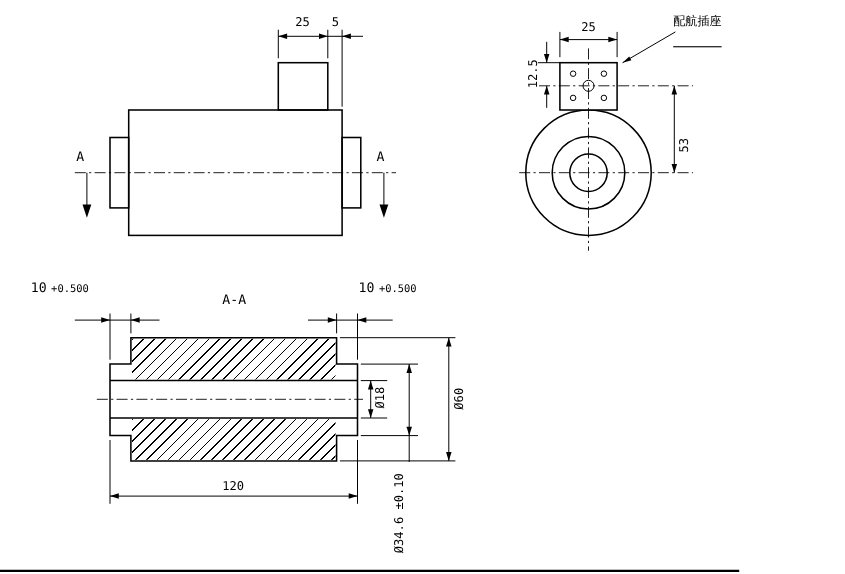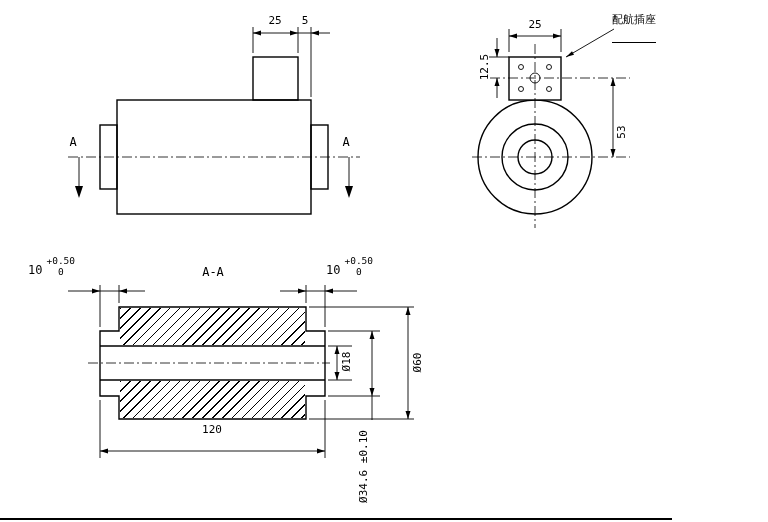--- a/index.html
+++ b/index.html
@@ -7,21 +7,21 @@
          font-family:"DejaVu Sans Mono","Liberation Mono",monospace;color:#000;}
   svg{position:absolute;left:0;top:0;}
   .label{position:absolute;font-size:11px;line-height:12px;white-space:nowrap;text-align:center;}
   .big{font-size:12px;}
   .vert{transform:rotate(-90deg);transform-origin:center center;}
   .callout{position:absolute;font-size:11px;line-height:13px;border-bottom:1px solid #000;
            padding-bottom:16px;font-family:"DejaVu Sans","Liberation Sans",sans-serif;}
   .hatch{position:absolute;background:repeating-linear-gradient(135deg,#000 0px,#000 1px,transparent 1px,transparent 7px);}
   .tol{position:absolute;display:flex;align-items:flex-end;gap:4px;justify-content:space-between;}
   .tol .nom{font-size:12px;line-height:13px;}
-  .tol .stack{display:flex;flex-direction:column;align-items:center;font-size:9.5px;line-height:11px;}
+  .tol .stack{display:flex;align-items:center;font-size:9.5px;line-height:11px;}
   
   .ol{fill:none;stroke:#000;stroke-width:1.4;}
   .olw{fill:#fff;stroke:#000;stroke-width:1.4;}
   .th{fill:none;stroke:#000;stroke-width:0.9;}
   .cl{fill:none;stroke:#000;stroke-width:0.8;stroke-dasharray:10 3 2 3;}
   .ah{fill:#000;stroke:none;}
   .frame{stroke:#000;stroke-width:2;}
 </style>
 </head>
 <body>
@@ -160,18 +160,18 @@
   </div>
 
   <div class="tol" style="left:326px;top:255px;">
     <span class="nom">10</span>
     <span class="stack">
       <span>+0.50</span>
       <span>0</span>
     </span>
   </div>
 
-  <div class="label" style="left:192px;top:424px;width:40px;">120</div>
+  <div class="label" style="left:192px;top:436px;width:40px;">120</div>
   <div class="label vert" style="left:398px;top:356px;width:40px;height:13px;">Ø60</div>
   <div class="label vert" style="left:327px;top:355px;width:40px;height:13px;">Ø18</div>
   <div class="label vert" style="left:314px;top:460px;width:100px;height:13px;">Ø34.6 ±0.10</div>
 
 </div>
 
 </body></html>

